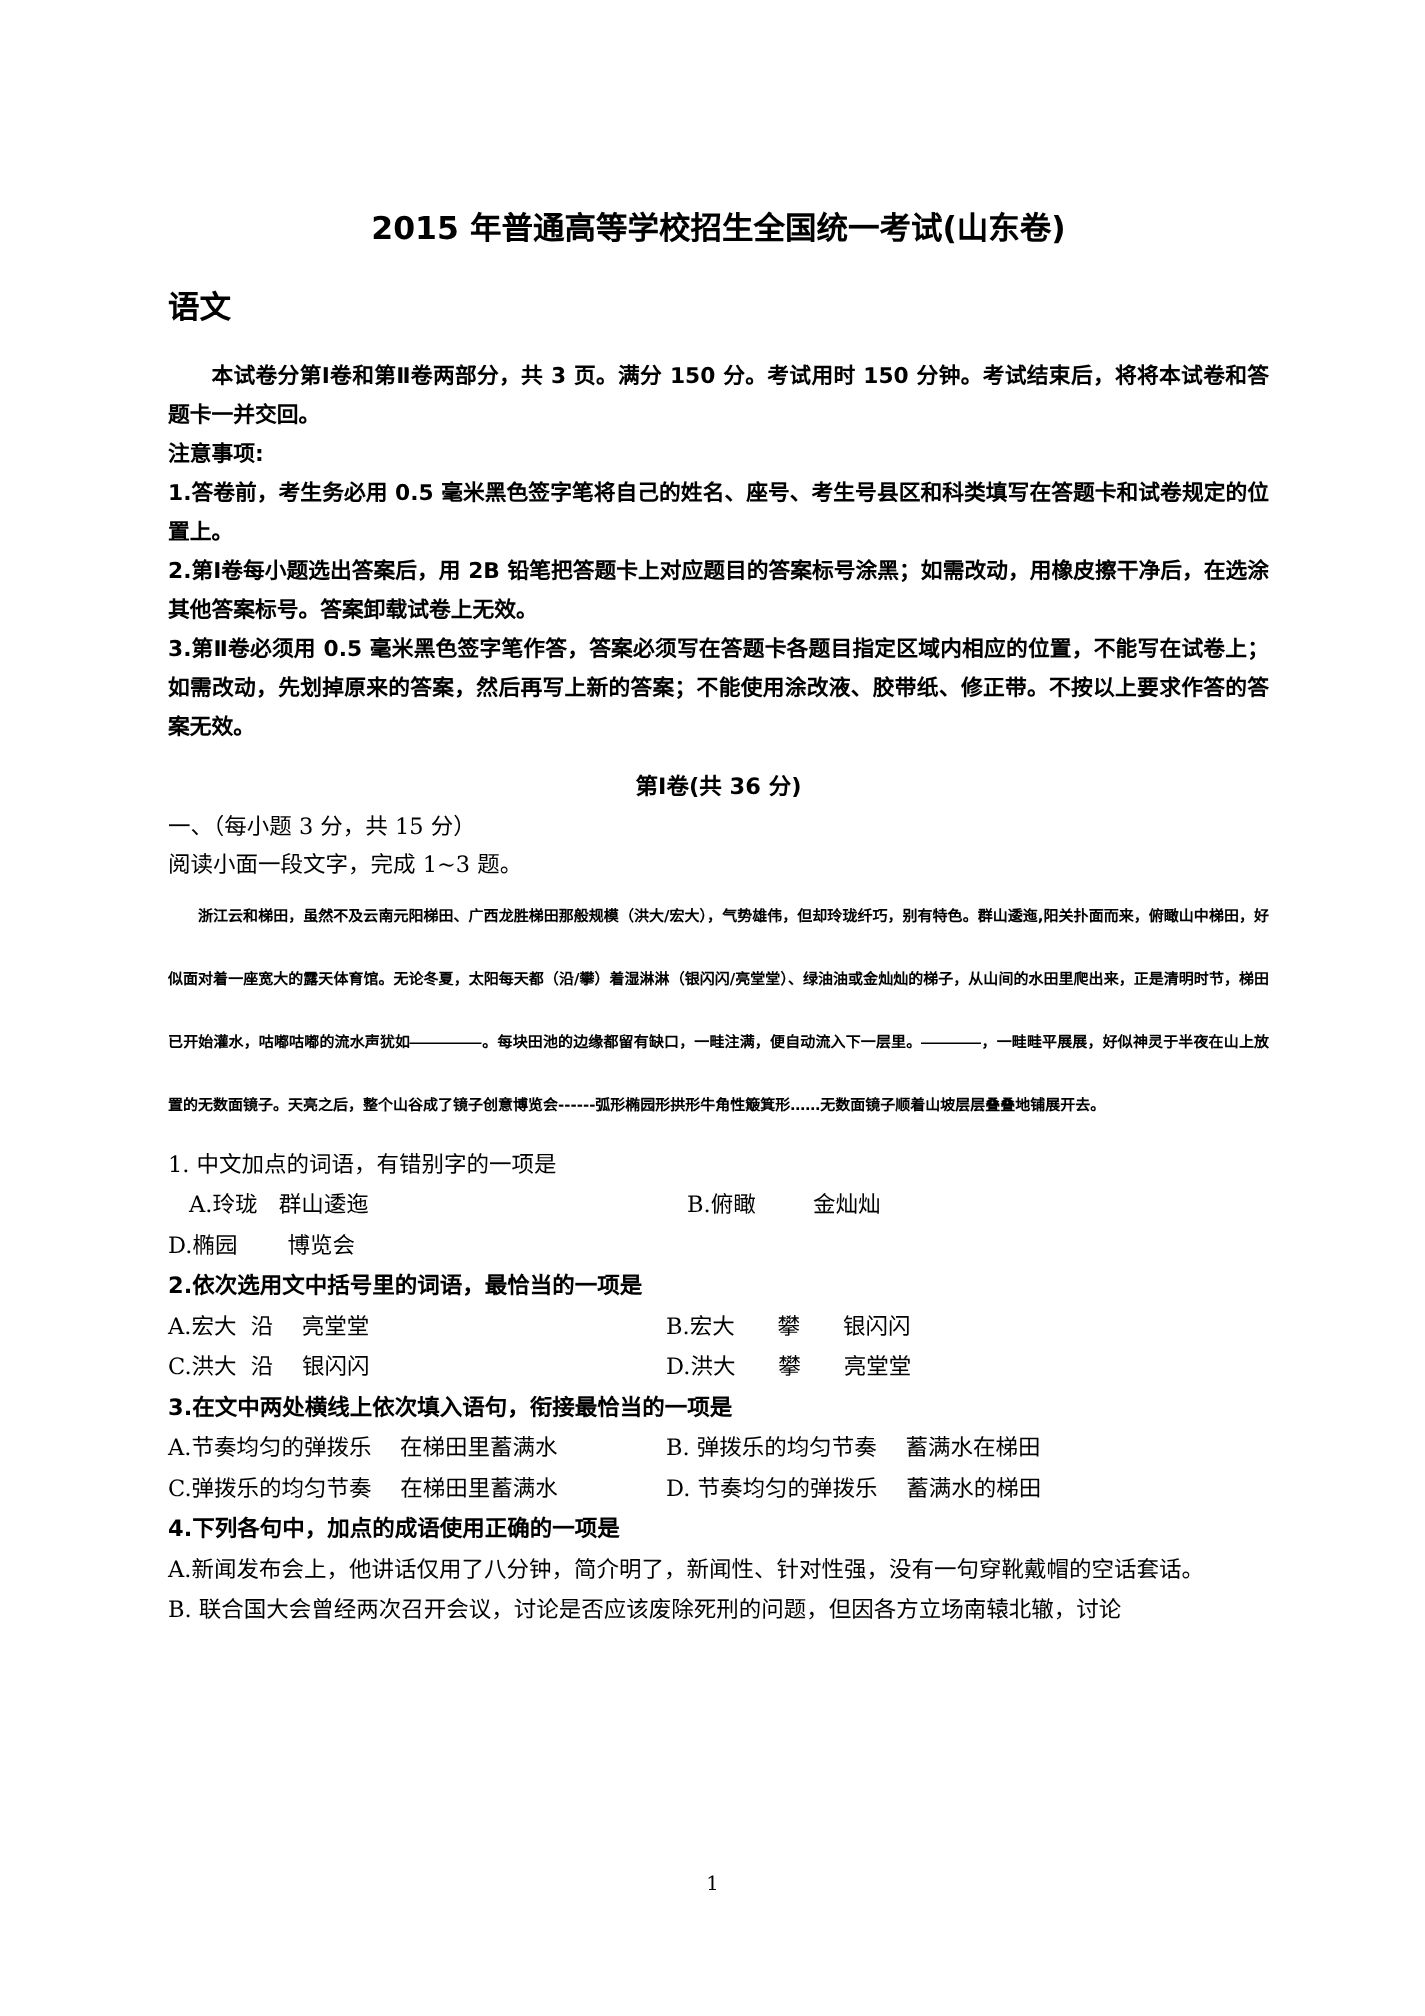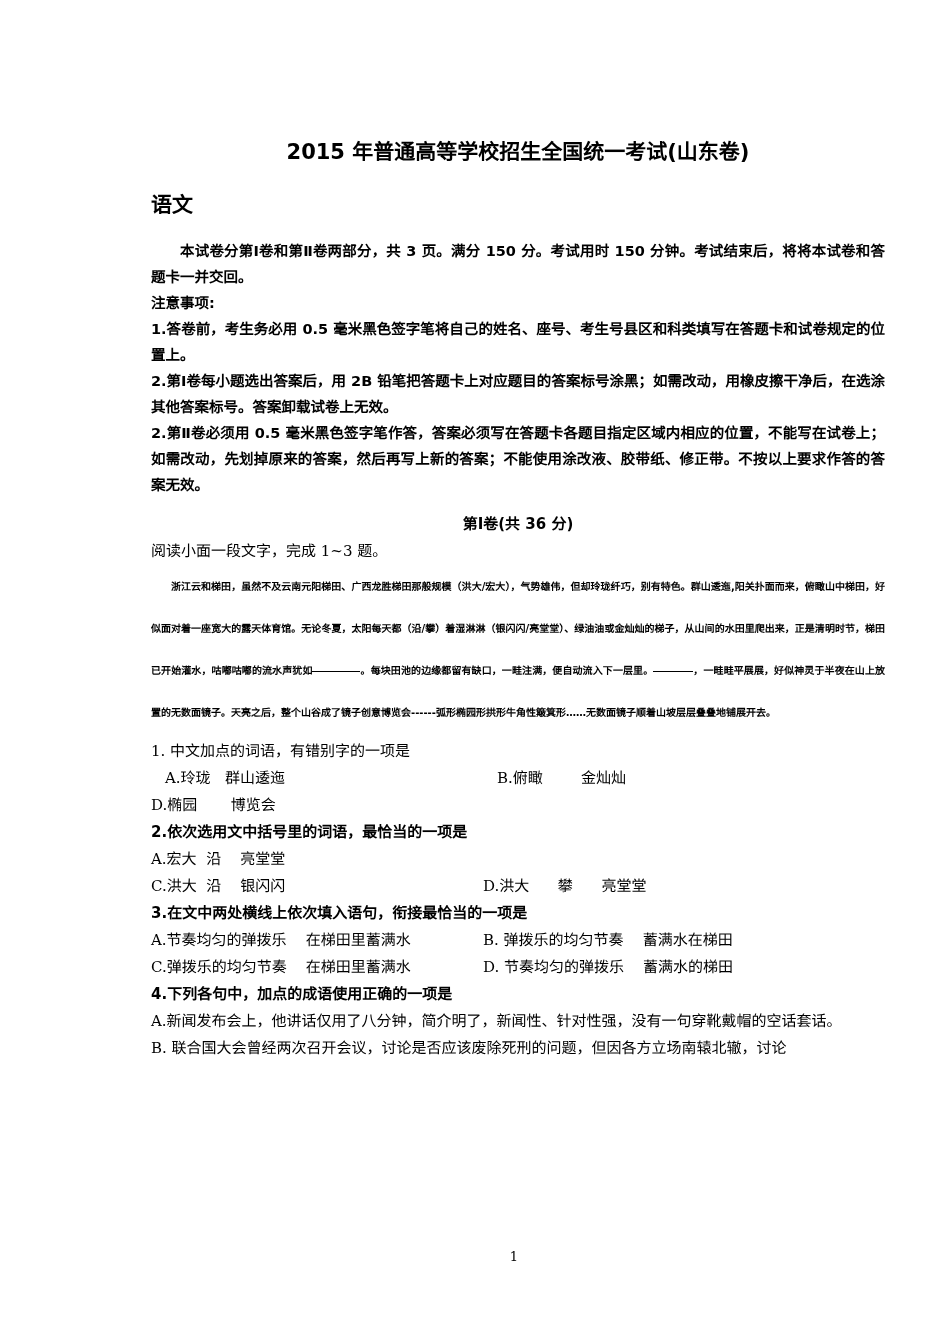--- a/index.html
+++ b/index.html
@@ -15,21 +15,20 @@
     font-family: "DejaVu Sans", "Liberation Sans", sans-serif;
     color: #000000;
     overflow: hidden;
   }
   .page {
     position: relative;
     width: 806px;
     height: 1344px;
     box-sizing: border-box;
     padding: 0;
-    margin-left: 39px;
   }
   .content {
     position: absolute;
     left: 112px;
     top: 0;
     width: 734px;
   }
 
   
   .doc-title {
@@ -165,42 +164,44 @@
   <div class="content">
 
     <h1 class="doc-title">2015 年普通高等学校招生全国统一考试(山东卷)</h1>
     <h2 class="doc-subtitle">语文</h2>
 
     <p class="intro">本试卷分第Ⅰ卷和第Ⅱ卷两部分，共 3 页。满分 150 分。考试用时 150 分钟。考试结束后，将将本试卷和答题卡一并交回。</p>
 
     <p class="notice-head">注意事项:</p>
     <p class="notice-item">1.答卷前，考生务必用 0.5 毫米黑色签字笔将自己的姓名、座号、考生号县区和科类填写在答题卡和试卷规定的位置上。</p>
     <p class="notice-item">2.第Ⅰ卷每小题选出答案后，用 2B 铅笔把答题卡上对应题目的答案标号涂黑；如需改动，用橡皮擦干净后，在选涂其他答案标号。答案卸载试卷上无效。</p>
-    <p class="notice-item">2.第Ⅱ卷必须用 0.5 毫米黑色签字笔作答，答案必须写在答题卡各题目指定区域内相应的位置，不能写在试卷上；如需改动，先划掉原来的答案，然后再写上新的答案；不能使用涂改液、胶带纸、修正带。不按以上要求作答的答案无效。</p>
+    <p class="notice-item">3.第Ⅱ卷必须用 0.5 毫米黑色签字笔作答，答案必须写在答题卡各题目指定区域内相应的位置，不能写在试卷上；如需改动，先划掉原来的答案，然后再写上新的答案；不能使用涂改液、胶带纸、修正带。不按以上要求作答的答案无效。</p>
 
     <h3 class="section-heading">第Ⅰ卷(共 36 分)</h3>
 
+    <p class="part-line">一、（每小题 3 分，共 15 分）</p>
     <p class="part-line">阅读小面一段文字，完成 1~3 题。</p>
 
     <p class="passage"><span>浙江云和梯田，虽然不及云南元阳梯田、广西龙胜梯田那般规模（洪大/宏大），气势雄伟，但却玲珑纤巧，别有特色。群山逶迤,阳关扑面而来，俯瞰山中梯田，好似面对着一座宽大的露天体育馆。无论冬夏，太阳每天都（沿/攀）着湿淋淋（银闪闪/亮堂堂）、绿油油或金灿灿的梯子，从山间的水田里爬出来，正是清明时节，梯田已开始灌水，咕嘟咕嘟的流水声犹如</span><span class="blank"></span><span>。每块田池的边缘都留有缺口，一畦注满，便自动流入下一层里。</span><span class="blank short"></span><span>，一畦畦平展展，好似神灵于半夜在山上放置的无数面镜子。天亮之后，整个山谷成了镜子创意博览会------弧形椭园形拱形牛角性簸箕形……无数面镜子顺着山坡层层叠叠地铺展开去。</span></p>
 
     <div class="sp4"></div>
 
     <p class="q-stem">1. 中文加点的词语，有错别字的一项是</p>
     <div class="opt-row indent">
       <span class="c1">A.玲珑   群山逶迤</span>
       <span class="c2">B.俯瞰        金灿灿</span>
     </div>
     <div class="opt-row indent">
       <span class="c2">D.椭园       博览会</span>
     </div>
 
     <p class="q-stem sans">2.依次选用文中括号里的词语，最恰当的一项是</p>
     <div class="opt-row">
       <span class="c1">A.宏大  沿    亮堂堂</span>
+      <span class="c2">B.宏大      攀      银闪闪</span>
     </div>
     <div class="opt-row">
       <span class="c1">C.洪大  沿    银闪闪</span>
       <span class="c2">D.洪大      攀      亮堂堂</span>
     </div>
 
     <p class="q-stem sans">3.在文中两处横线上依次填入语句，衔接最恰当的一项是</p>
     <div class="opt-row">
       <span class="c1">A.节奏均匀的弹拨乐    在梯田里蓄满水</span>
       <span class="c2">B. 弹拨乐的均匀节奏    蓄满水在梯田</span>

